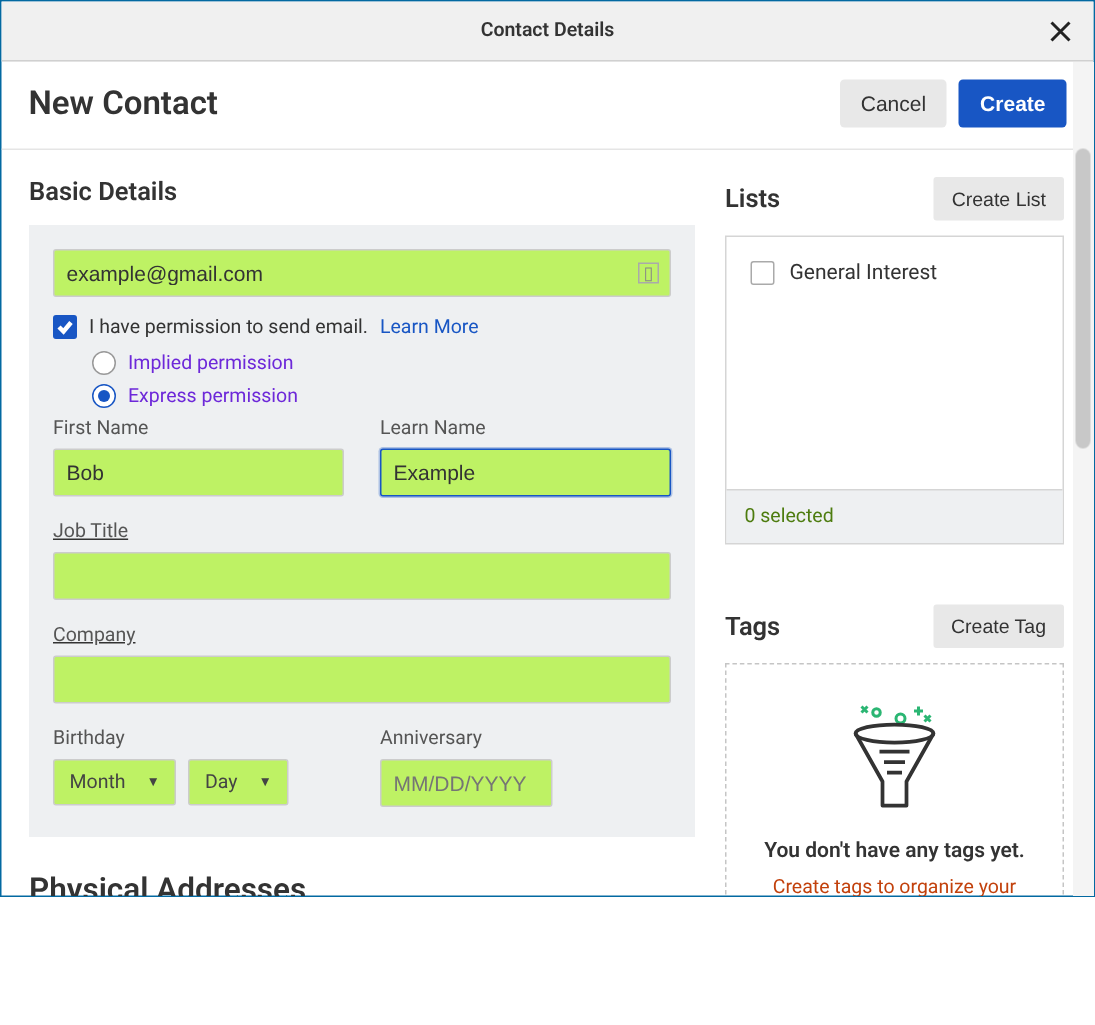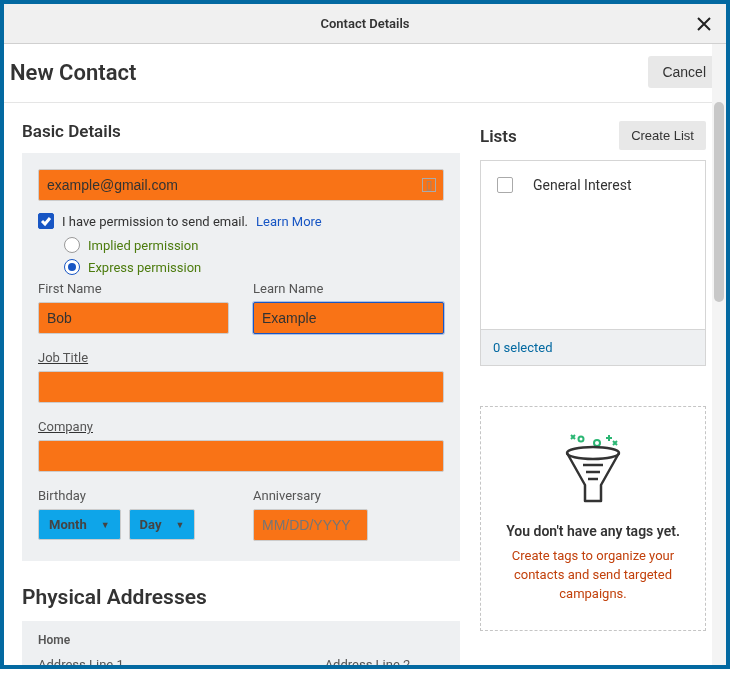--- a/index.html
+++ b/index.html
@@ -1,72 +1,72 @@
 <!DOCTYPE html>
 <html><head>
 <meta charset="utf-8">
 <style>
 * { box-sizing: border-box; margin: 0; padding: 0; }
 body { font-family: -apple-system, BlinkMacSystemFont, "Segoe UI", Roboto, Arial, sans-serif; font-size: 14px; color: #333; background: #fff; }
-.modal { width: 730px; height: 669px; border: 4px solid #0369a1; position: relative; overflow: hidden; }
+.modal { width: 730px; height: 598px; border: 1px solid #0369a1; position: relative; overflow: hidden; }
 .modal-header { background: #f0f0f0; border-bottom: 1px solid #d0d0d0; height: 40px; display: flex; align-items: center; justify-content: center; position: relative; }
 .modal-header-title { font-size: 13px; font-weight: 600; color: #333; }
 .close-icon { position: absolute; right: 12px; top: 50%; transform: translateY(-50%); cursor: pointer; width: 20px; height: 20px; display: flex; align-items: center; justify-content: center; }
 .close-icon svg { width: 16px; height: 16px; }
-.sub-header { display: flex; align-items: center; justify-content: space-between; padding: 12px 6px 14px; border-bottom: 1px solid #e5e5e5; }
+.sub-header { display: flex; align-items: center; justify-content: space-between; padding: 12px 18px 14px; border-bottom: 1px solid #e5e5e5; }
 .sub-header-title { font-size: 22px; font-weight: 600; color: #333; }
 .sub-header-actions { display: flex; gap: 8px; align-items: flex-end; }
 .btn { border: none; padding: 8px 14px; font-size: 14px; border-radius: 3px; cursor: pointer; }
 .btn-secondary { background: #e8e8e8; color: #333; }
 .btn-primary { background: #1856c4; color: #fff; font-weight: 600; }
 .body { display: flex; height: calc(683px - 40px - 58px); overflow-y: auto; padding: 0; }
 .left-col { flex: 1; padding: 18px 16px 18px 18px; }
 .right-col { width: 250px; padding: 18px 20px 18px 4px; }
 .section-title { font-size: 17px; font-weight: 600; color: #333; margin-bottom: 12px; }
 .basic-box { background: #eef0f2; padding: 16px 16px 20px; margin-bottom: 24px; }
 .form-label { font-size: 13px; color: #555; margin-bottom: 6px; display: block; }
-.text-input { width: 100%; border: 1px solid #ccc; background: #f97316; padding: 7px 8px; font-size: 14px; border-radius: 2px; color: #333; }
+.text-input { width: 100%; border: 1px solid #ccc; background: #bef264; padding: 7px 8px; font-size: 14px; border-radius: 2px; color: #333; }
 .email-row { position: relative; margin-bottom: 12px; }
 .email-row .text-input { padding-right: 30px; }
 .input-icon { position: absolute; right: 8px; top: 50%; transform: translateY(-50%); color: #888; font-size: 12px; border: 1px solid #aaa; width: 14px; height: 14px; display: flex; align-items: center; justify-content: center; }
 .perm-row { display: flex; align-items: center; gap: 8px; margin-bottom: 8px; }
 .checkbox { width: 16px; height: 16px; background: #1856c4; border: 1px solid #1856c4; border-radius: 2px; display: flex; align-items: center; justify-content: center; cursor: pointer; flex-shrink: 0;}
 .checkbox svg { width: 12px; height: 12px; stroke: #fff; stroke-width: 3; fill: none; }
 .checkbox-empty { width: 16px; height: 16px; border: 1px solid #aaa; background: #fff; border-radius: 2px; cursor: pointer; flex-shrink: 0;}
 .perm-text { font-size: 13px; color: #333; }
 .learn-more { color: #1856c4; font-size: 13px; cursor: pointer; }
 .radio-group { margin-left: 26px; }
 .radio-row { display: flex; align-items: center; gap: 8px; margin-bottom: 6px; }
 .radio { width: 16px; height: 16px; border: 1px solid #999; border-radius: 50%; background: #fff; cursor: pointer; display: flex; align-items: center; justify-content: center; flex-shrink:0;}
 .radio.selected { border: 1px solid #1856c4; }
 .radio.selected::after { content: ''; width: 8px; height: 8px; background: #1856c4; border-radius: 50%; }
-.radio-label { font-size: 13px; color: #4d7c0f; }
+.radio-label { font-size: 13px; color: #6d28d9; }
 .name-row { display: flex; gap: 24px; }
 .name-col { flex: 1; }
 .field { margin-top: 16px; text-decoration: underline; }
 .date-row { display: flex; gap: 24px; margin-top: 16px; }
 .date-col { flex: 1; }
 .select-group { display: flex; gap: 8px; }
-.select-btn { border: 1px solid #ccc; background: #0ea5e9; padding: 7px 10px; font-size: 13px; border-radius: 2px; display: flex; align-items: center; gap: 14px; cursor: pointer; color: #444; font-weight: bold; }
+.select-btn { border: 1px solid #ccc; background: #bef264; padding: 7px 10px; font-size: 13px; border-radius: 2px; display: flex; align-items: center; gap: 14px; cursor: pointer; color: #444; }
 .select-btn .caret { font-size: 9px; }
 .short-input { width: 115px; }
 .phys-title { font-size: 21px; font-weight: 600; color: #333; margin-bottom: 12px; }
 .phys-box { background: #eef0f2; padding: 12px 16px; }
 .phys-sub { font-size: 12px; font-weight: 600; color: #555; margin-bottom: 10px; }
 .addr-row { display: flex; gap: 24px; }
 .addr-col1 { flex: 2.2; }
 .addr-col2 { flex: 1; }
 .right-section { margin-bottom: 40px; }
 .right-head { display: flex; justify-content: space-between; align-items: center; margin-bottom: 10px; }
 .right-title { font-size: 17px; font-weight: 600; }
 .small-btn { background: #e8e8e8; border: none; padding: 7px 12px; font-size: 13px; border-radius: 2px; cursor: pointer; color: #333; }
 .lists-box { border: 1px solid #d5d5d5; }
 .lists-items { padding: 16px 16px; min-height: 168px; }
-.list-item-row { display: flex; align-items: flex-end; gap: 20px; }
-.lists-footer { background: #eef0f2; padding: 10px 12px; font-size: 13px; color: #0369a1; border-top: 1px solid #d5d5d5;}
+.list-item-row { display: flex; align-items: flex-end; gap: 10px; }
+.lists-footer { background: #eef0f2; padding: 10px 12px; font-size: 13px; color: #4d7c0f; border-top: 1px solid #d5d5d5;}
 .tags-box { border: 1.5px dashed #c5c5c5; padding: 22px 16px 26px; text-align: center; }
 .funnel-wrap { margin-bottom: 14px; display: flex; justify-content: center; }
 .funnel-wrap svg { width: 80px; height: 80px; }
 .tags-empty-title { font-weight: 600; font-size: 14px; margin-bottom: 8px; }
 .tags-empty-text { font-size: 13px; color: #c2410c; line-height: 1.45; }
 .fake-scrollbar { position: absolute; right: 2px; top: 98px; width: 10px; height: 200px; background: #c8c8c8; border-radius: 5px; }
 .fake-scroll-track { position: absolute; right: 0; top: 40px; width: 14px; bottom: 0; background: #f4f4f4;}
 .last-name-focused { border-color: #1856c4 !important; box-shadow: 0 0 0 1px rgba(24,86,196,0.3);}
 </style>
 </head>
@@ -80,20 +80,21 @@
       <svg viewBox="0 0 16 16">
           <path d="M2 2 L14 14 M14 2 L2 14" stroke="#222" stroke-width="2" fill="none"></path>
         </svg>
     </span>
   </div>
 
   <div class="sub-header">
     <span class="sub-header-title">New Contact</span>
     <div class="sub-header-actions">
       <button class="btn btn-secondary">Cancel</button>
+      <button class="btn btn-primary">Create</button>
     </div>
   </div>
 
   <div class="fake-scroll-track"></div>
   <div class="fake-scrollbar"></div>
 
   <div class="body">
 
     <div class="left-col">
 
@@ -197,20 +198,24 @@
             <div class="list-item-row">
               <span class="checkbox-empty"></span>
               <span>General Interest</span>
             </div>
           </div>
           <div class="lists-footer">0 selected</div>
         </div>
       </div>
 
       <div class="right-section">
+        <div class="right-head">
+          <span class="right-title">Tags</span>
+          <button class="small-btn">Create Tag</button>
+        </div>
         <div class="tags-box">
           <div class="funnel-wrap">
             <svg viewBox="0 0 80 80">
               <circle cx="28" cy="10" r="2.5" fill="none" stroke="#2bb673" stroke-width="2"></circle>
               <circle cx="44" cy="14" r="3" fill="none" stroke="#2bb673" stroke-width="2"></circle>
               <path d="M18 6 L22 10 M22 6 L18 10" stroke="#2bb673" stroke-width="2"></path>
               <path d="M56 6 L56 12 M53 9 L59 9" stroke="#2bb673" stroke-width="2"></path>
               <path d="M60 12 L64 16 M64 12 L60 16" stroke="#2bb673" stroke-width="2"></path>
               <ellipse cx="40" cy="24" rx="26" ry="6" fill="none" stroke="#333" stroke-width="2.5"></ellipse>
               <path d="M14 24 L32 56 L32 72 L48 72 L48 56 L66 24" fill="none" stroke="#333" stroke-width="2.5" stroke-linejoin="round"></path>

